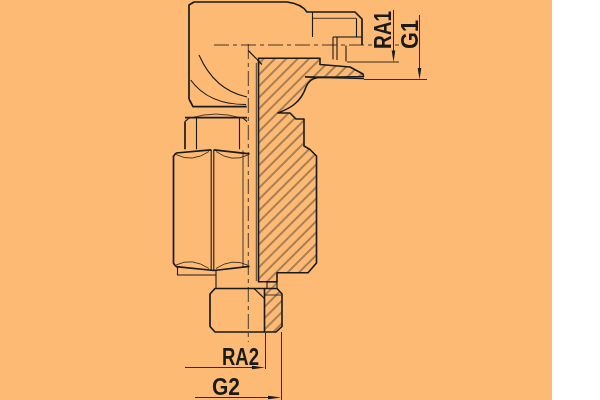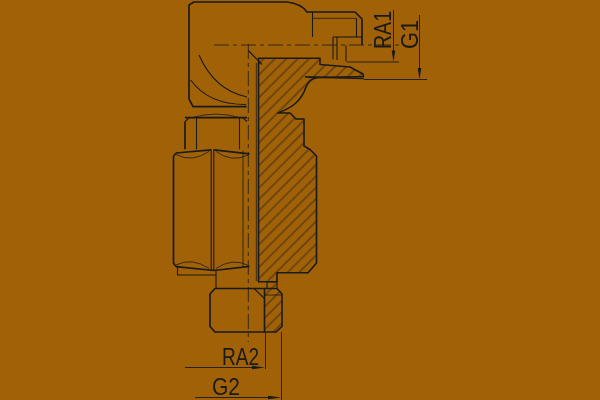--- a/index.html
+++ b/index.html
@@ -1,16 +1,16 @@
 <!DOCTYPE html>
 <html><head>
 <meta charset="utf-8">
 <style>
   html,body{margin:0;padding:0;background:#ffffff;}
-  .stage{width:600px;height:400px;position:relative;background:#a16207;overflow:hidden;}
+  .stage{width:552px;height:400px;position:relative;background:#fdba74;overflow:hidden;font-weight:bold;}
   svg{display:block;}
   .ol{stroke:#1a1a1a;stroke-width:1.7;fill:none;stroke-linejoin:round;stroke-linecap:butt;}
   .ml{stroke:#1a1a1a;stroke-width:1.1;fill:none;stroke-linejoin:round;}
   .tl{stroke:#1a1a1a;stroke-width:0.8;fill:none;}
   .cl{stroke:#1a1a1a;stroke-width:0.8;fill:none;stroke-dasharray:15 4 4 4;}
   .sec{fill:url(#hatch);stroke:#1a1a1a;stroke-width:1.6;stroke-linejoin:round;}
   .dim{stroke:#1a1a1a;stroke-width:0.9;fill:none;}
   .arrow{fill:#1a1a1a;stroke:none;}
   .dimtext{font-family:"Liberation Sans","DejaVu Sans",sans-serif;font-size:24px;fill:#1a1a1a;}
 </style>

